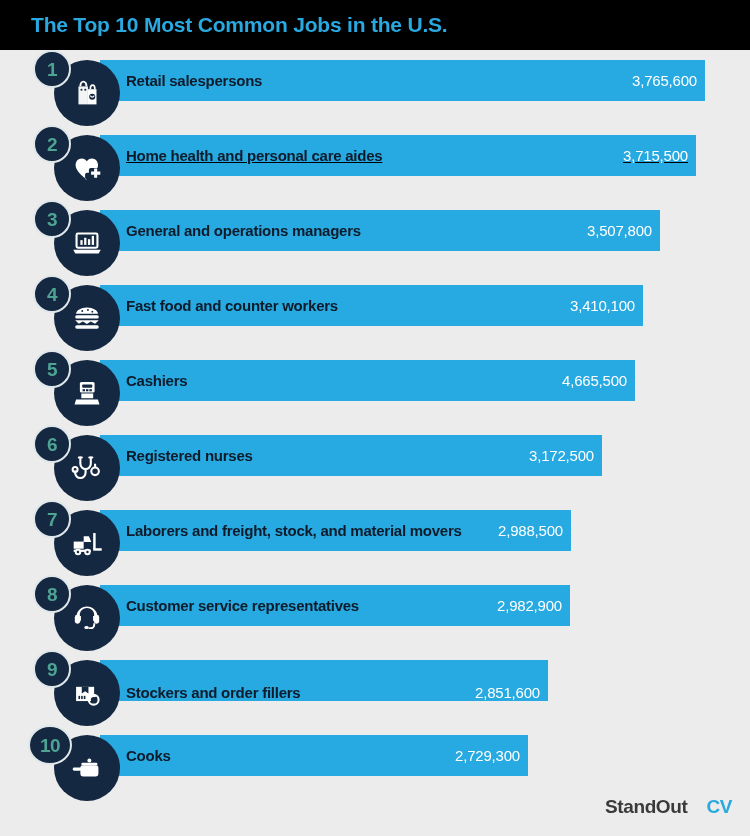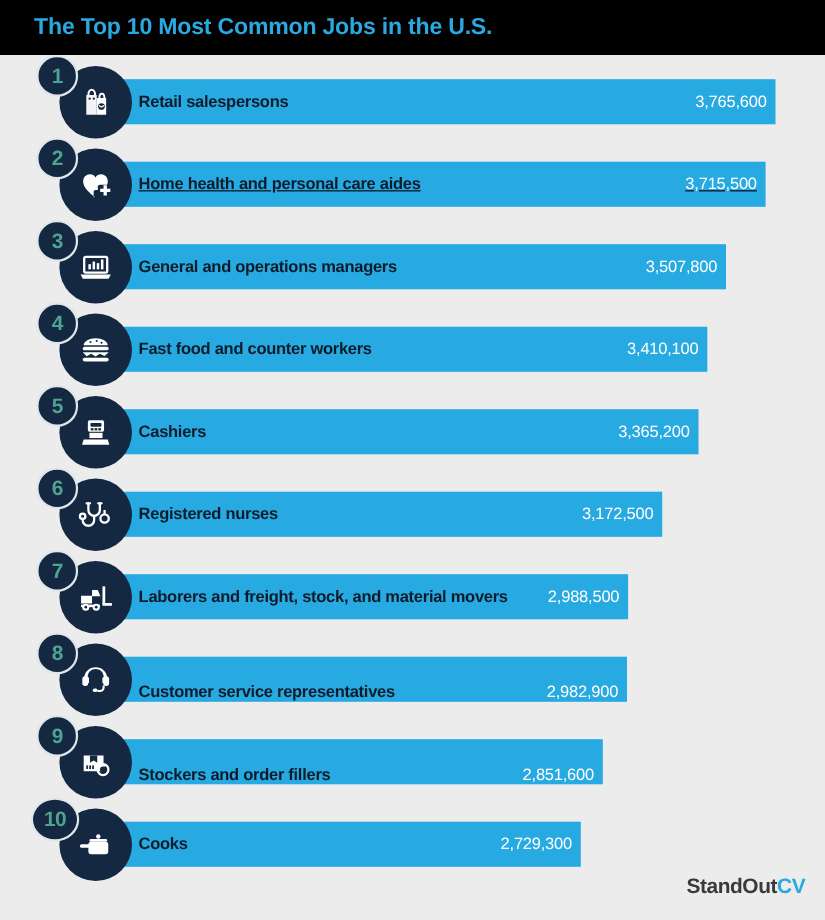--- a/index.html
+++ b/index.html
@@ -27,21 +27,21 @@
     white-space: nowrap;
   }
 
   
   .chart { position: absolute; left: 0; top: 50px; width: 750px; height: 786px; }
 
   .row { position: absolute; left: 0; width: 750px; height: 75px; }
 
   .bar {
     position: absolute;
-    left: 100px; top: 22px;
+    left: 100px; top: 10px;
     height: 41px;
     background: #27a9e1;
     display: flex; align-items: center;
   }
   .bar-label {
     margin-left: 26px;
     color: #0d1b2a;
     font-size: 15px;
     font-weight: bold;
     white-space: nowrap;
@@ -89,21 +89,21 @@
     letter-spacing: -0.5px;
   }
 
   
   .logo {
     position: absolute;
     right: 18px; bottom: 18px;
     font-size: 19px;
     font-weight: bold;
     letter-spacing: -0.4px;
-    display: flex; align-items: baseline; gap: 0;
+    display: flex; align-items: baseline; gap: 19px;
   }
   .logo-standout { color: #3a3a3a; }
   .logo-cv { color: #29a9e0; }
 </style>
 </head>
 <body>
 
 <div class="page">
 
   <div class="header">
@@ -200,21 +200,21 @@
             </svg>
           </span>
         </div>
         <div class="rank-badge">
           <span class="rank-num">4</span>
         </div>
       </div>
       <div class="row" style="top: 300px;">
         <div class="bar" style="width: 535px;">
           <span class="bar-label">Cashiers</span>
-          <span class="bar-value">3,365,200</span>
+          <span class="bar-value">4,665,500</span>
         </div>
         <div class="icon-circle">
           <span>
             <svg viewBox="0 0 40 40">
               <g fill="#fff">
                 <rect x="12.5" y="8.5" width="15.5" height="11" rx="1.6"></rect>
                 <rect x="15" y="11" width="10.5" height="3.6" rx="0.8" fill="#152841"></rect>
                 <rect x="15.3" y="16" width="2.6" height="2.2" fill="#152841"></rect>
                 <rect x="18.9" y="16" width="2.6" height="2.2" fill="#152841"></rect>
                 <rect x="22.5" y="16" width="2.6" height="2.2" fill="#152841"></rect>
@@ -273,21 +273,21 @@
                 <circle cx="20.5" cy="29.5" r="1.3" fill="#152841"></circle>
               </g>
             </svg>
           </span>
         </div>
         <div class="rank-badge">
           <span class="rank-num">7</span>
         </div>
       </div>
       <div class="row" style="top: 525px;">
-        <div class="bar" style="width: 470px; align-items: flex-end;">
+        <div class="bar" style="width: 470px;">
           <span class="bar-label">Customer service representatives</span>
           <span class="bar-value">2,982,900</span>
         </div>
         <div class="icon-circle">
           <span>
             <svg viewBox="0 0 40 40">
               <g fill="#fff">
                 <path d="M20 8c-6.1 0-11 4.7-11 10.5V23h4.6v-5.2H12.4v-.8C12.4 12.8 15.8 9.6 20 9.6s7.6 3.2 7.6 7.4v.8h-1.2V23H31v-4.5C31 12.7 26.1 8 20 8z"></path>
                 <rect x="7.2" y="16.5" width="5.6" height="9.5" rx="2.6"></rect>
                 <rect x="27.2" y="16.5" width="5.6" height="9.5" rx="2.6"></rect>

